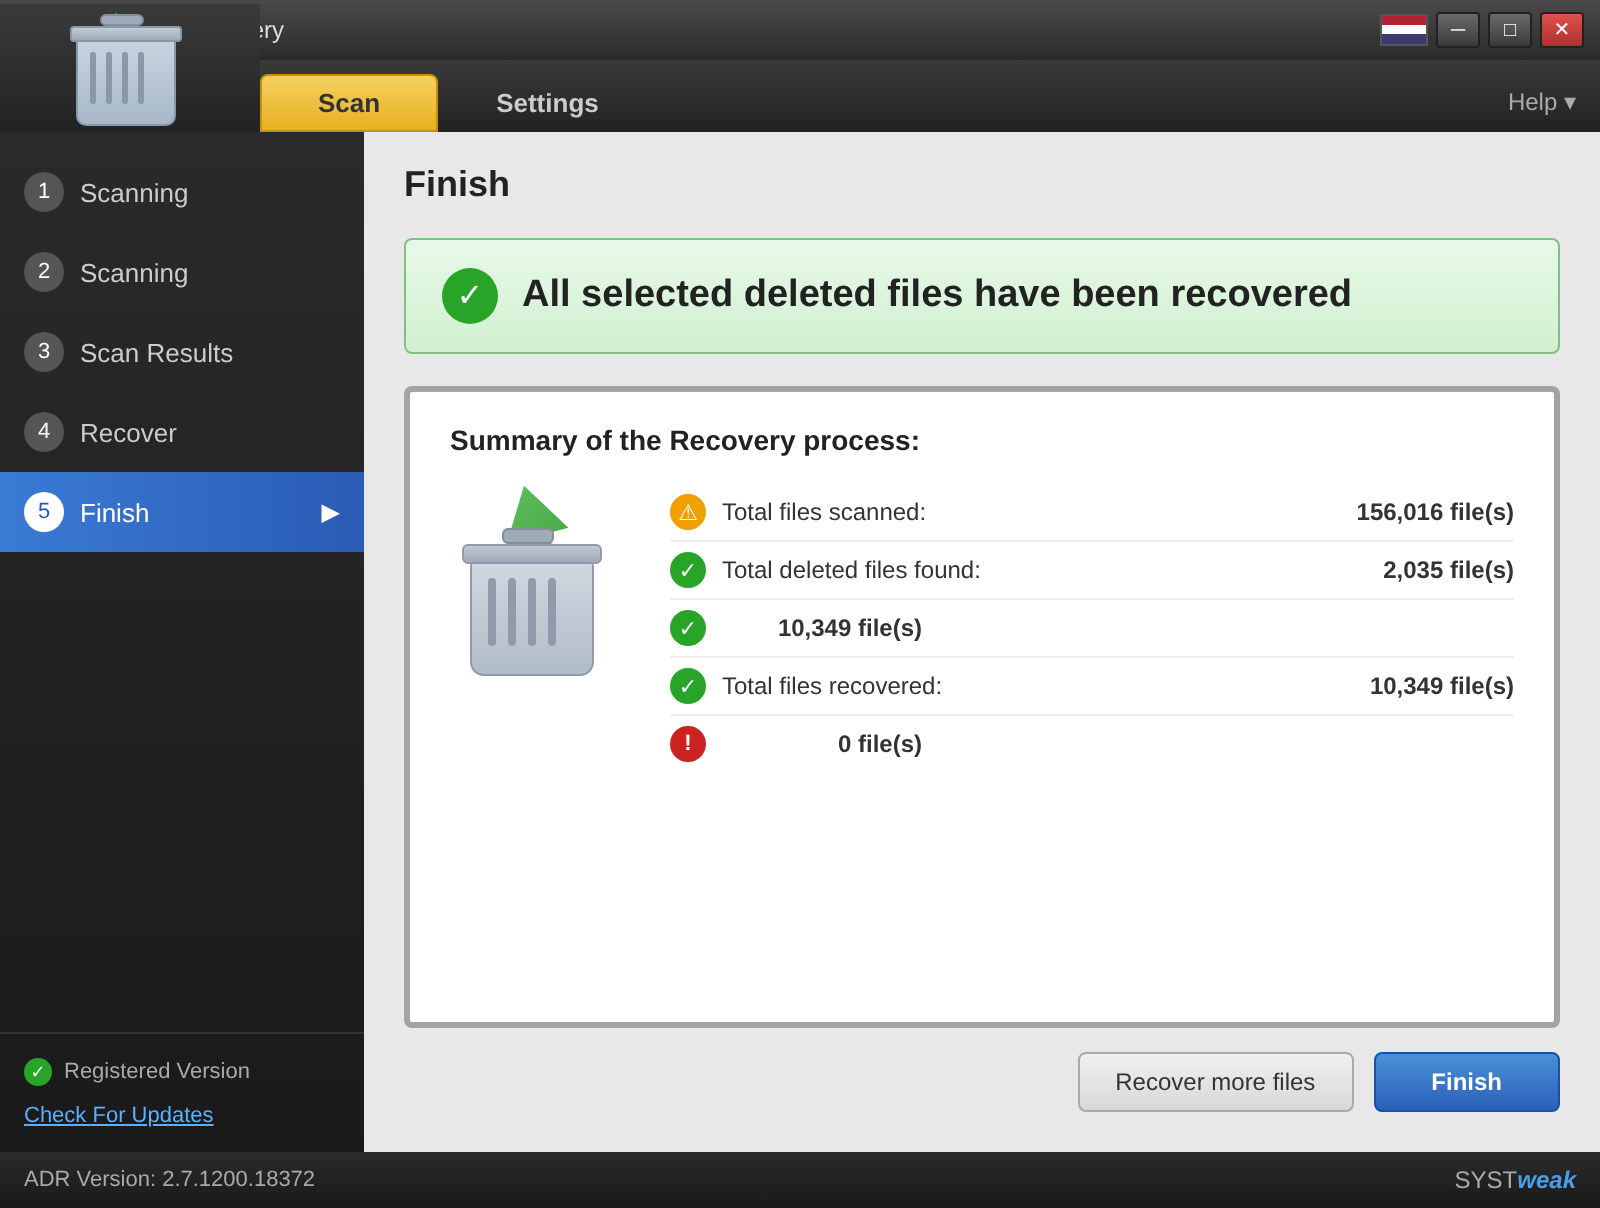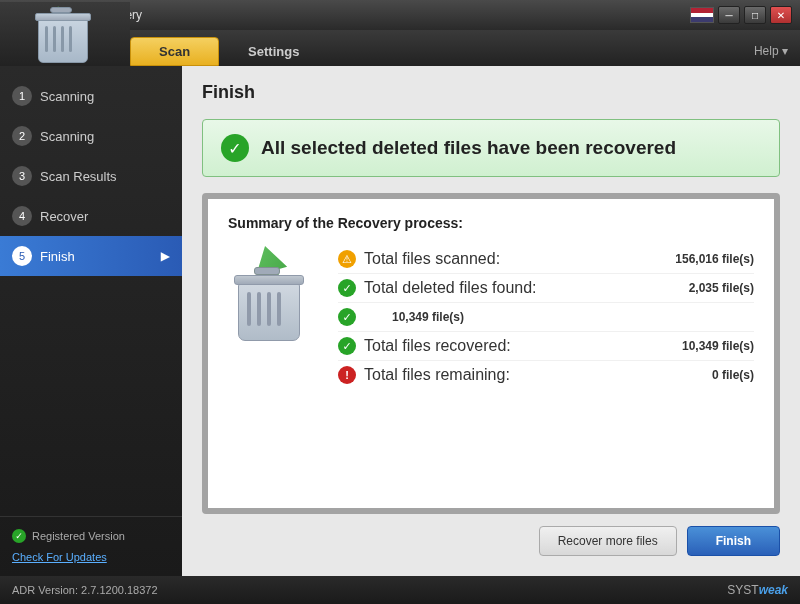--- a/index.html
+++ b/index.html
@@ -207,21 +207,21 @@
     }
     .success-text {
       font-size: 19px;
       font-weight: bold;
       color: #222;
     }
 
     
     .summary-box {
       background: #fff;
-      border: 6px solid #a3a3a3;
+      border: 3px solid #a3a3a3;
       border-radius: 4px;
       padding: 16px 20px;
       flex: 1;
     }
     .summary-title {
       font-size: 14px;
       font-weight: bold;
       color: #222;
       margin-bottom: 14px;
     }
@@ -268,21 +268,21 @@
       background: #28a428;
       color: #fff;
     }
     .row-icon.error {
       background: #cc2222;
       color: #fff;
     }
     .row-label {
       flex: 1;
       color: #333;
-      font-size: 16px;
+      font-size: 12px;
     }
     .row-value {
       color: #333;
       font-size: 12px;
       font-weight: bold;
       min-width: 100px;
       text-align: right;
     }
 
     
@@ -461,21 +461,20 @@
             </div>
 
             <div class="summary-row">
               <div class="row-icon success">✓</div>
               <span class="row-label">Total files recovered:</span>
               <span class="row-value">10,349 file(s)</span>
             </div>
 
             <div class="summary-row">
               <div class="row-icon error" style="font-weight:bold;">!</div>
-              <span class="row-label">Total files remaining:</span>
               <span class="row-value">0 file(s)</span>
             </div>
           </div>
         </div>
       </div>
 
       <div class="action-buttons">
         <button class="btn-secondary">Recover more files</button>
         <button class="btn-primary">Finish</button>
       </div>

